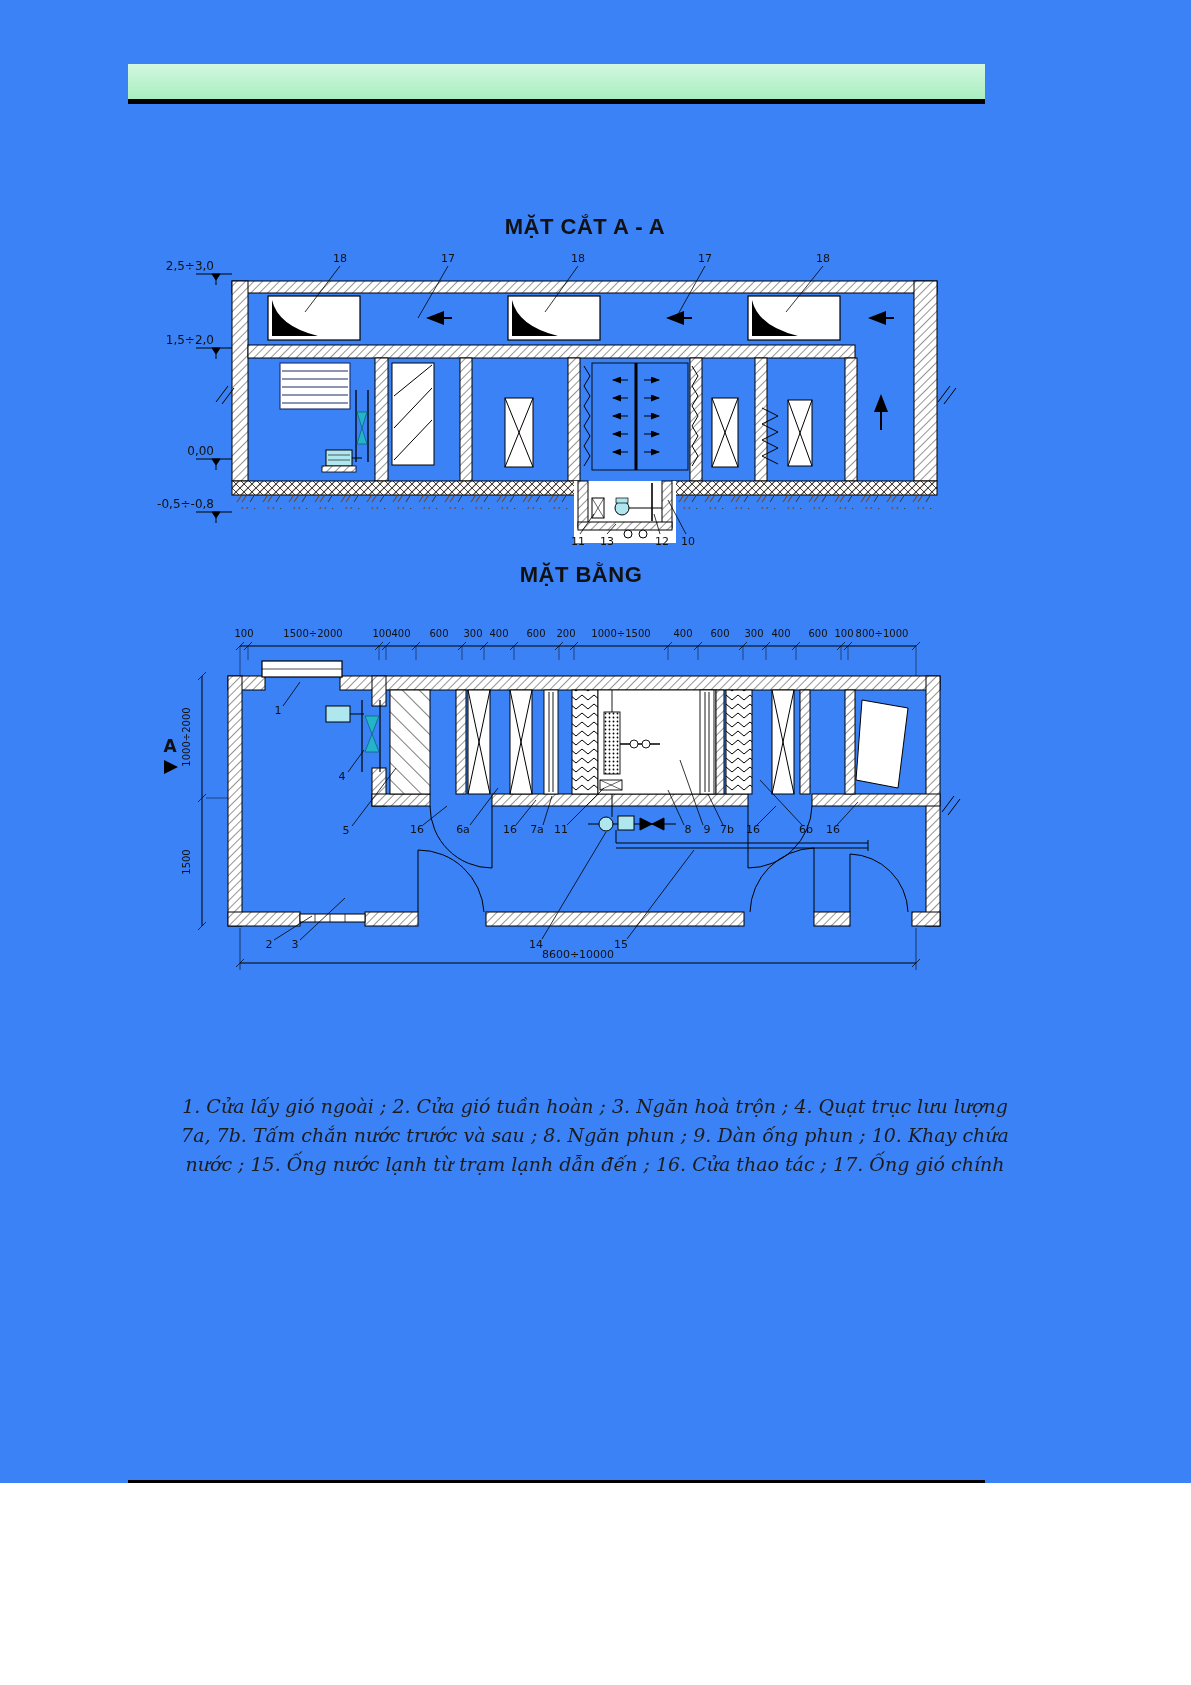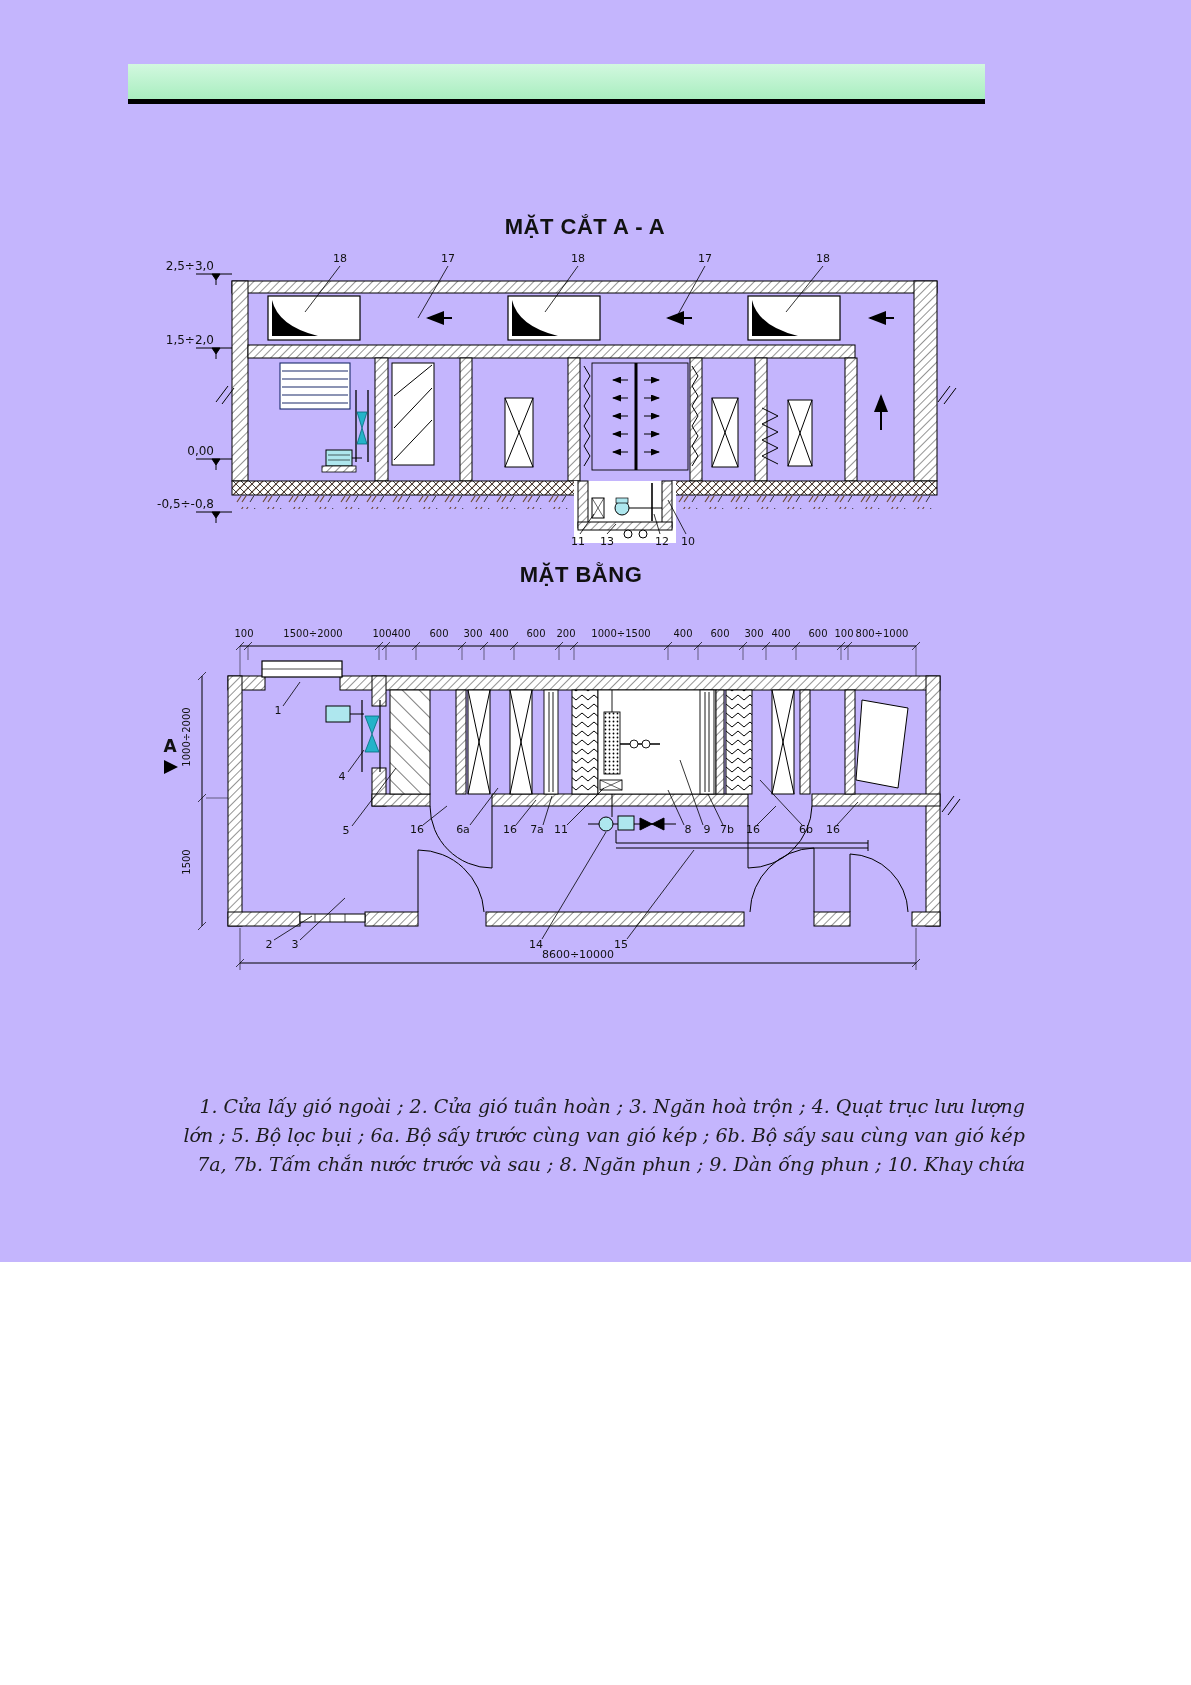--- a/index.html
+++ b/index.html
@@ -1,25 +1,25 @@
 <!DOCTYPE html>
 <html><head>
 <meta charset="utf-8">
 <style>
   html,body{margin:0;padding:0;background:#ffffff;}
-  .page{position:relative;width:1191px;height:1262px;background:#c4b5fd;overflow:hidden;
+  .page{position:relative;width:1191px;height:1483px;background:#3b82f6;overflow:hidden;
         font-family:"Liberation Sans",sans-serif;}
   .abs{position:absolute;}
   .greenbar{background:linear-gradient(#d2f8df,#a9eec0);}
   .rule{background:#000;}
   .title{font-family:"Liberation Sans",sans-serif;font-weight:bold;font-size:22px;color:#111;
          text-align:center;letter-spacing:0.5px;}
   .caption{font-family:"DejaVu Serif",serif;font-style:italic;font-size:19px;color:#1c1c1c;
            text-align:center;}
-  .cap-line{line-height:29px;white-space:nowrap;text-align:right;}
+  .cap-line{line-height:29px;white-space:nowrap;}
   svg text{font-family:"DejaVu Sans",sans-serif;fill:#111;}
   .t10{font-size:10px;} .t11{font-size:11px;} .t12{font-size:12px;}
   .lead{stroke:#000;stroke-width:0.8;}
   .thin{stroke:#000;stroke-width:0.7;}
 </style>
 </head>
 <body>
 
 <div class="page">
 
@@ -419,17 +419,17 @@
     </g>
     <text class="t11" x="578" y="958" text-anchor="middle">8600÷10000</text>
 
     <g stroke="#000" stroke-width="1">
       <path d="M942,812 l12,-16 M948,815 l12,-16" fill="none"></path>
     </g>
   </svg>
 
   <div class="abs caption" style="left:165px;top:1092px;width:860px">
     <div class="cap-line">1. Cửa lấy gió ngoài ; 2. Cửa gió tuần hoàn ; 3. Ngăn hoà trộn ; 4. Quạt trục lưu lượng</div>
-    <div class="cap-line">lớn ; 5. Bộ lọc bụi ; 6a. Bộ sấy trước cùng van gió kép ; 6b. Bộ sấy sau cùng van gió kép</div>
     <div class="cap-line">7a, 7b. Tấm chắn nước trước và sau ; 8. Ngăn phun ; 9. Dàn ống phun ; 10. Khay chứa</div>
+    <div class="cap-line">nước ; 15. Ống nước lạnh từ trạm lạnh dẫn đến ; 16. Cửa thao tác ; 17. Ống gió chính</div>
   </div>
 
 </div>
 
 </body></html>

